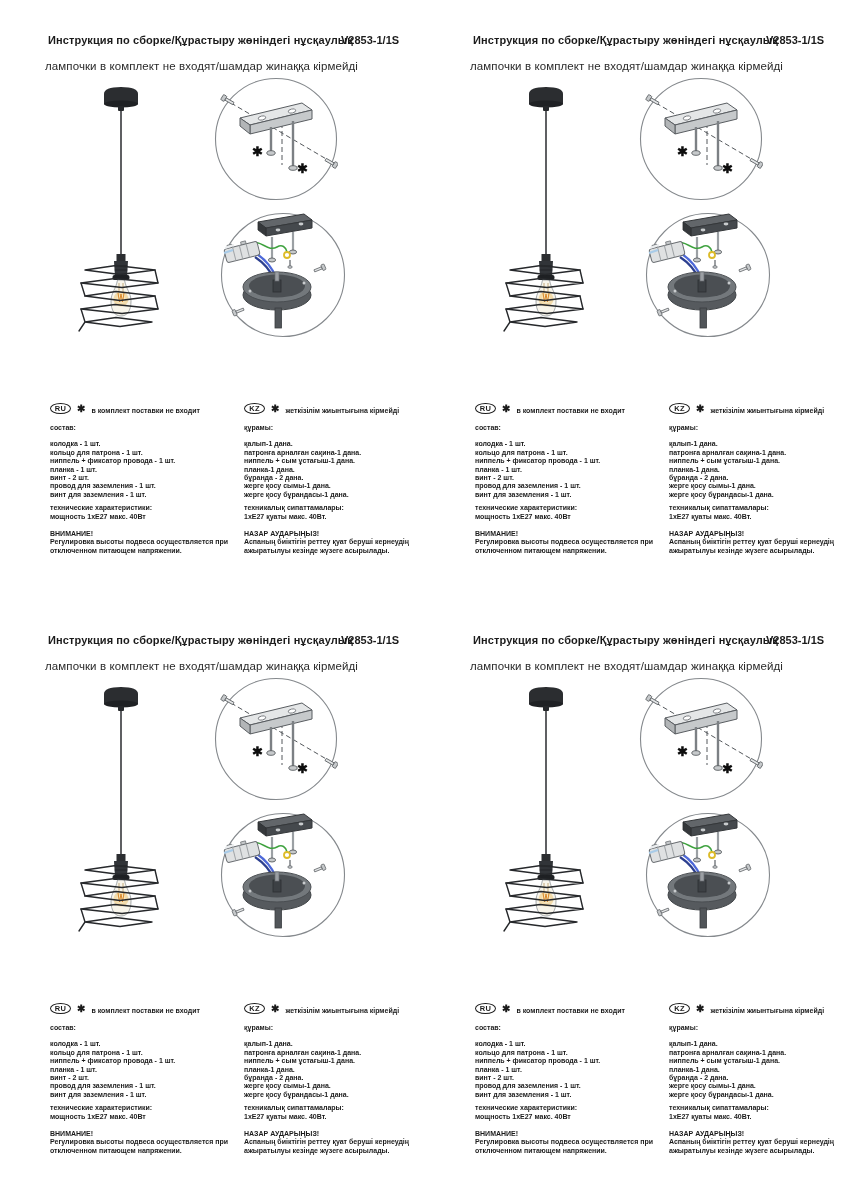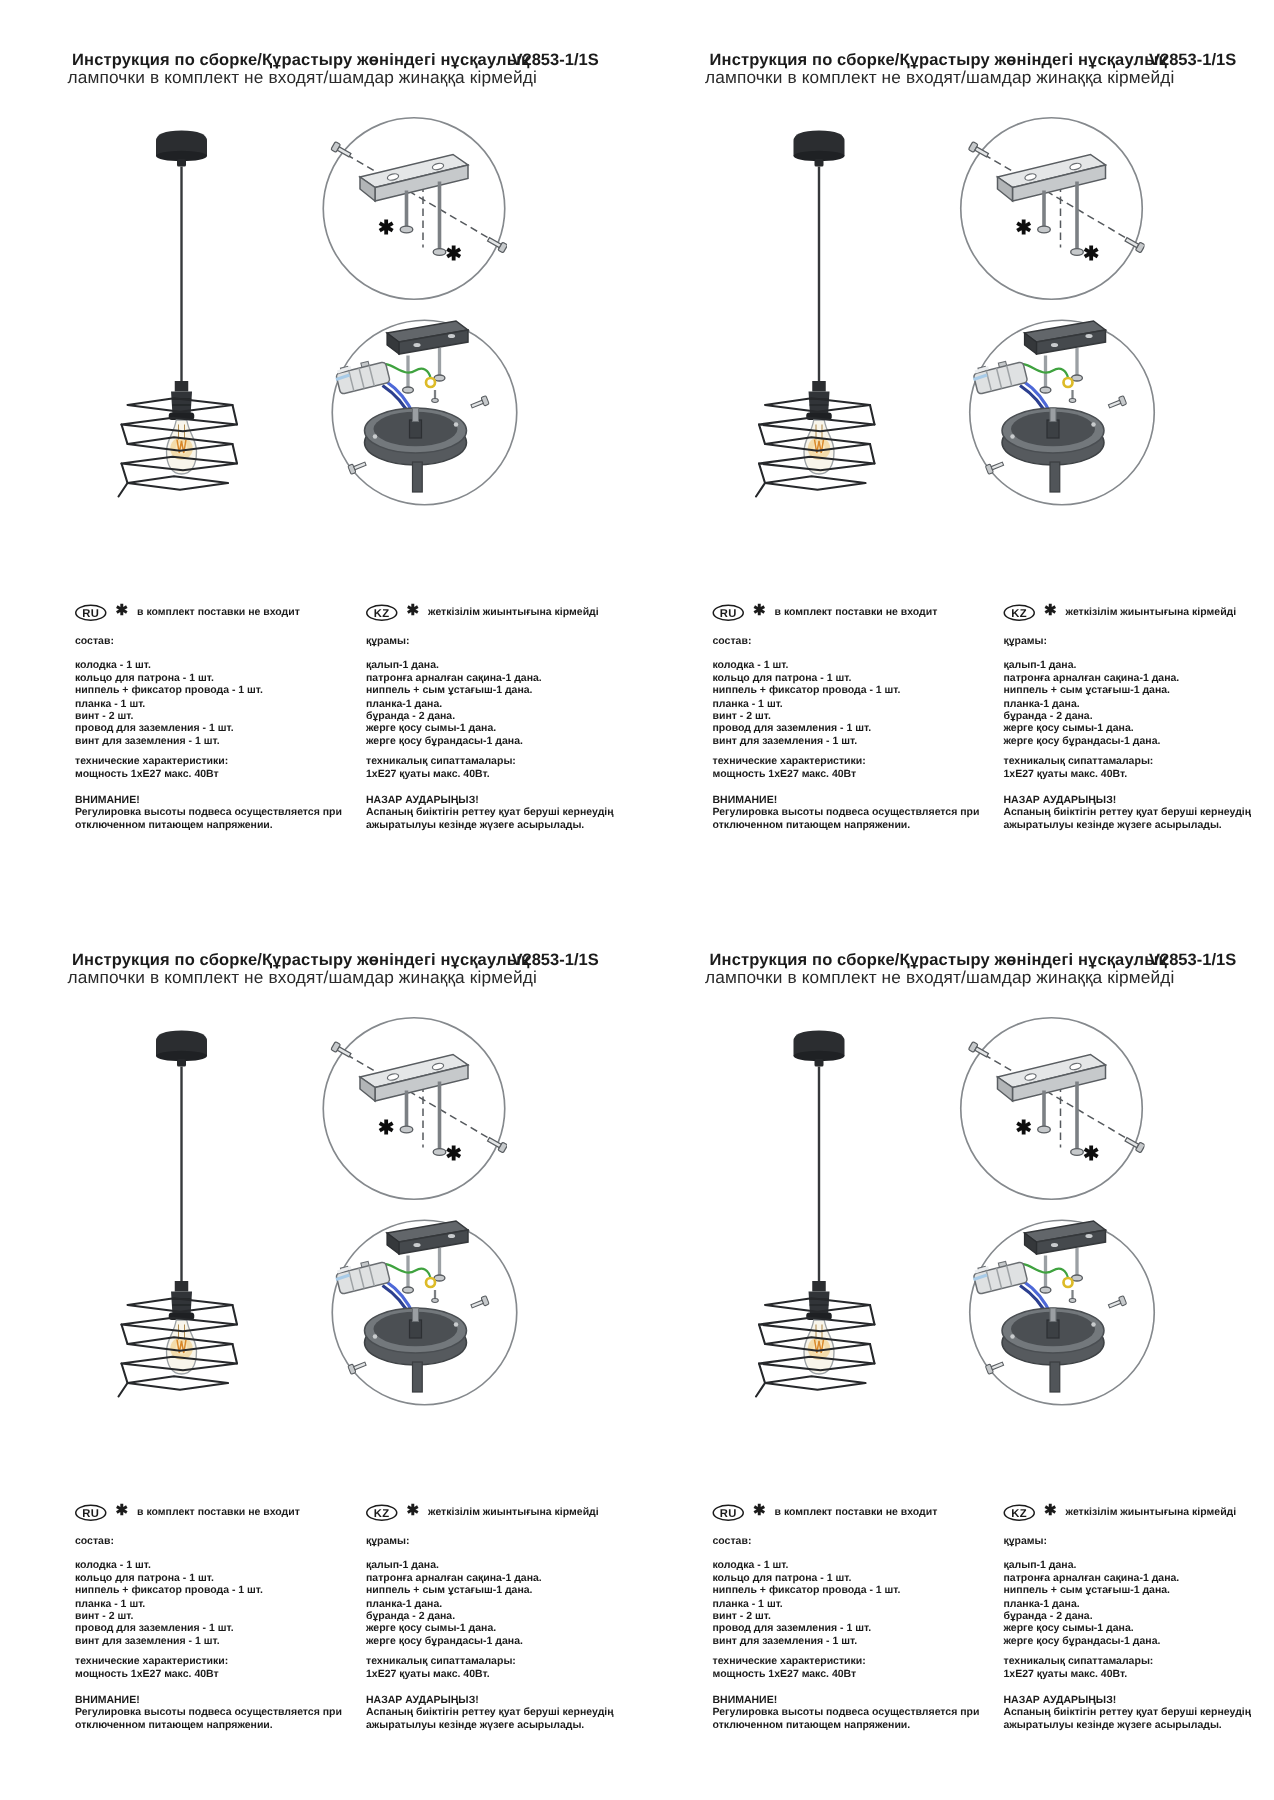--- a/index.html
+++ b/index.html
@@ -16,30 +16,30 @@
   }
   .card{position:absolute;width:424px;height:600px;}
   .card:nth-child(1){left:0;top:0}
   .card:nth-child(2){left:425px;top:0}
   .card:nth-child(3){left:0;top:600px}
   .card:nth-child(4){left:425px;top:600px}
 
   .hline{position:absolute;left:48px;top:30px;white-space:nowrap;}
   .t1{display:inline-block;width:245px;font-weight:bold;font-size:11px;letter-spacing:.1px;}
   .model{font-weight:bold;font-size:11px;padding-left:48px;}
-  .t2{position:absolute;left:45px;top:46px;font-size:11.5px;color:#2a2a2a;letter-spacing:.1px;}
+  .t2{position:absolute;left:45px;top:60px;font-size:11.5px;color:#2a2a2a;letter-spacing:.1px;}
 
   .lamp{position:absolute;left:78px;top:84px;width:82px;height:250px;}
   .circA{position:absolute;left:214px;top:77px;width:124px;height:124px;}
   .circB{position:absolute;left:220px;top:212px;width:126px;height:126px;}
 
   .col{position:absolute;top:402px;}
   .col-ru{left:50px;width:184px;}
   .col-kz{left:244px;width:194px;}
-  .langrow{display:flex;align-items:center;gap:6px;height:12px;}
+  .langrow{display:flex;align-items:flex-end;gap:6px;height:12px;}
   .badge{min-width:21px;height:11px;border:1.2px solid var(--ink);border-radius:50%;
     display:flex;align-items:center;justify-content:center;font-size:7.5px;font-weight:bold;
     padding:0 2px;box-sizing:border-box;letter-spacing:.3px;}
   .star{font-size:10px;font-weight:bold;line-height:1;}
   .note{font-size:7px;font-weight:bold;}
   .ltitle{font-size:7px;font-weight:bold;margin-top:10px;line-height:8.4px;}
   .items{margin-top:8px;}
   .item,.spec{font-size:7px;font-weight:bold;line-height:8.4px;}
   .stitle{font-size:7px;font-weight:bold;margin-top:5px;line-height:8.4px;}
   .wtitle{font-size:7px;font-weight:bold;margin-top:9px;line-height:8.4px;}

